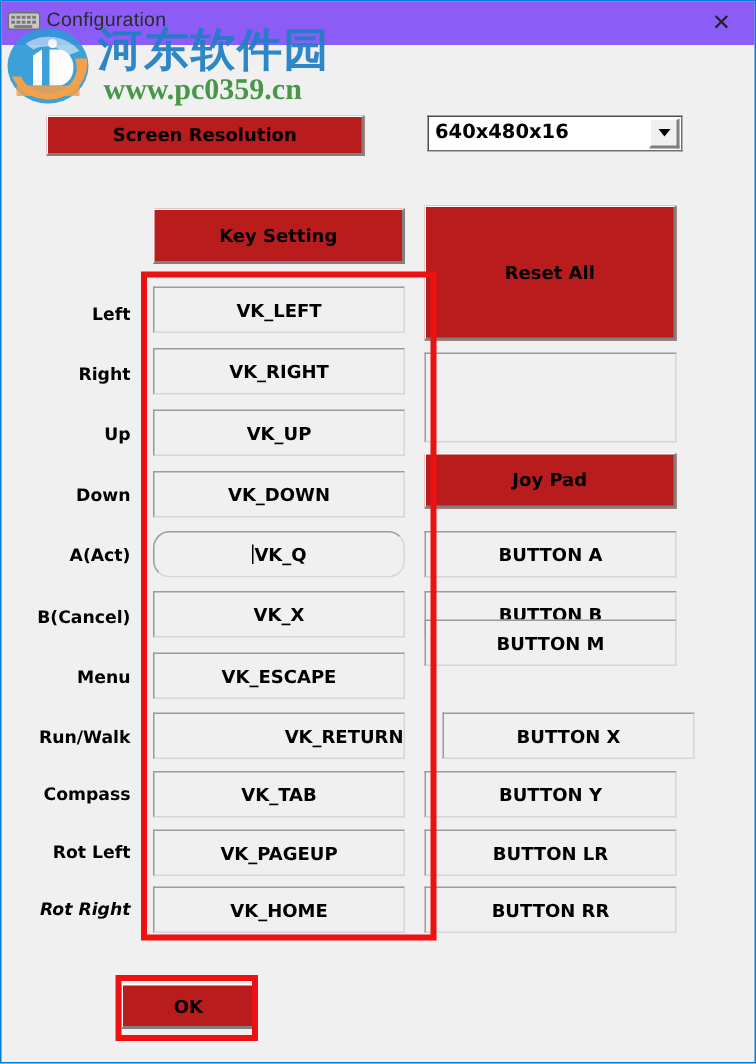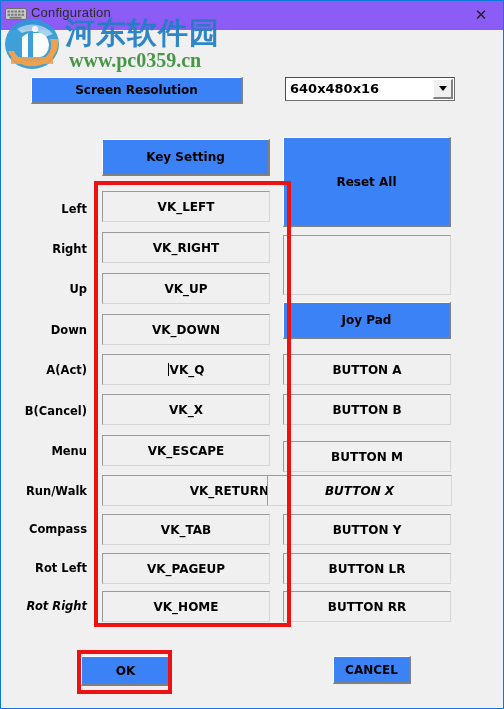--- a/index.html
+++ b/index.html
@@ -90,21 +90,21 @@
     font-size: 20px;
     font-weight: bold;
     color: #3a8f3a;
     white-space: nowrap;
   }
 
   
   .w95btn {
     position: absolute;
     box-sizing: border-box;
-    background: #3b82f6;
+    background: #b91c1c;
     border-top: 1px solid #ffffff;
     border-left: 1px solid #ffffff;
     border-right: 2px solid #808080;
     border-bottom: 2px solid #808080;
     display: flex;
     align-items: center;
     justify-content: center;
     font-family: "DejaVu Sans", sans-serif;
     font-size: 12px;
     font-weight: bold;
@@ -279,49 +279,49 @@
   <div class="w95panel" style="left:101px; top:272px; width:168px; height:31px;">
     <span>VK_UP</span>
   </div>
 
   <div class="rowlabel" style="left:0px; top:322px; width:86px;">Down</div>
   <div class="w95panel" style="left:101px; top:313px; width:168px; height:31px;">
     <span>VK_DOWN</span>
   </div>
 
   <div class="rowlabel" style="left:0px; top:362px; width:86px;">A(Act)</div>
-  <div class="w95panel" style="left:101px; top:353px; width:168px; height:31px;">
+  <div class="w95panel" style="left:101px; top:353px; width:168px; height:31px;border-radius:11px;">
     <span class="caret"></span>
       <span>VK_Q</span>
   </div>
   <div class="w95panel" style="left:282px; top:353px; width:168px; height:31px;">
     <span>BUTTON A</span>
   </div>
 
   <div class="rowlabel" style="left:0px; top:403px; width:86px;">B(Cancel)</div>
   <div class="w95panel" style="left:101px; top:393px; width:168px; height:31px;">
     <span>VK_X</span>
   </div>
   <div class="w95panel" style="left:282px; top:393px; width:168px; height:31px;">
     <span>BUTTON B</span>
   </div>
 
   <div class="rowlabel" style="left:0px; top:443px; width:86px;">Menu</div>
   <div class="w95panel" style="left:101px; top:434px; width:168px; height:31px;">
     <span>VK_ESCAPE</span>
   </div>
-  <div class="w95panel" style="left:282px; top:440px; width:168px; height:31px;">
+  <div class="w95panel" style="left:282px; top:412px; width:168px; height:31px;">
     <span>BUTTON M</span>
   </div>
 
   <div class="rowlabel" style="left:0px; top:483px; width:86px;">Run/Walk</div>
   <div class="w95panel" style="left:101px; top:474px; width:168px; height:31px;justify-content:flex-end;">
     <span>VK_RETURN</span>
   </div>
-  <div class="w95panel" style="left:266px; top:474px; width:185px; height:31px;font-style:italic;">
+  <div class="w95panel" style="left:294px; top:474px; width:168px; height:31px;">
     <span>BUTTON X</span>
   </div>
 
   <div class="rowlabel" style="left:0px; top:521px; width:86px;">Compass</div>
   <div class="w95panel" style="left:101px; top:513px; width:168px; height:31px;">
     <span>VK_TAB</span>
   </div>
   <div class="w95panel" style="left:282px; top:513px; width:168px; height:31px;">
     <span>BUTTON Y</span>
   </div>
@@ -338,20 +338,17 @@
   <div class="w95panel" style="left:101px; top:590px; width:168px; height:31px;">
     <span>VK_HOME</span>
   </div>
   <div class="w95panel" style="left:282px; top:590px; width:168px; height:31px;">
     <span>BUTTON RR</span>
   </div>
 
   <div class="w95btn" style="left:80px; top:655px; width:90px; height:30px;">
     <span>OK</span>
   </div>
-  <div class="w95btn" style="left:332px; top:655px; width:78px; height:28px;">
-    <span>CANCEL</span>
-  </div>
 
   <div class="annot" style="left:93px; top:180px; width:197px; height:446px;"></div>
   <div class="annot" style="left:76px; top:649px; width:95px; height:44px;"></div>
 
 </div>
 
 </body></html>

